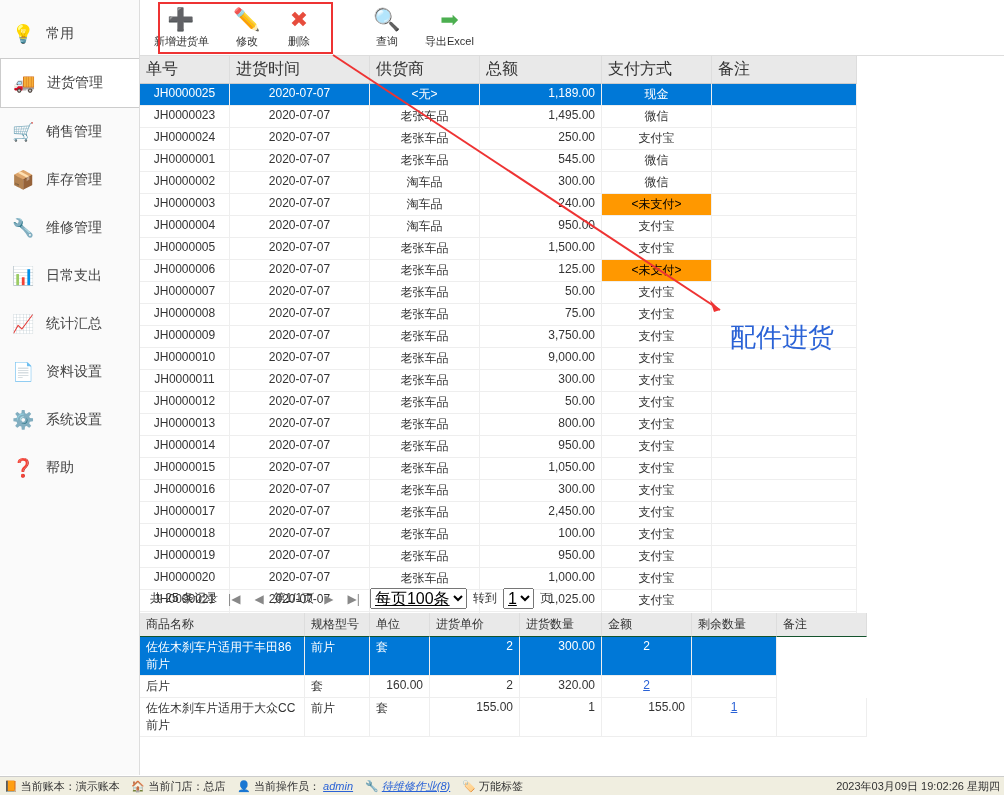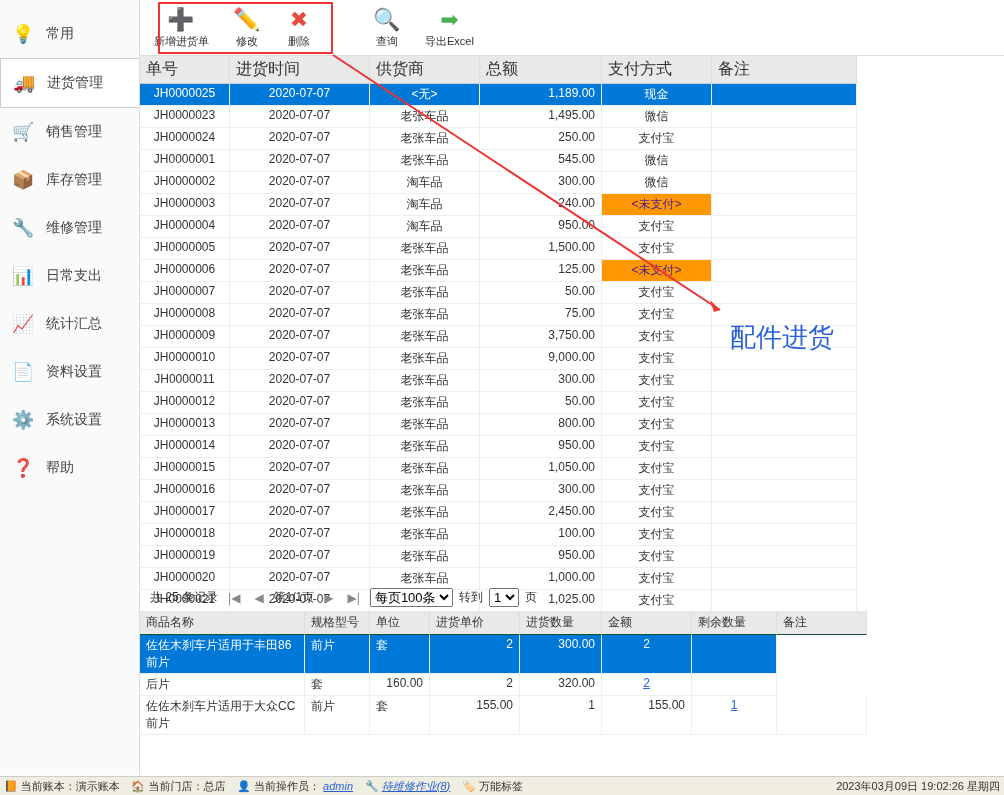--- a/index.html
+++ b/index.html
@@ -17,26 +17,26 @@
 .annot-line { position: absolute; pointer-events: none; z-index: 6; }
 .annot-text { position: absolute; z-index: 6; color: #2a62d6; font-size: 26px; font-family: SimSun, serif; }
 .grid-wrap { flex: none; }
 .grid-head, .grid-row { display: grid; grid-template-columns: 90px 140px 110px 122px 110px 145px; }
 .grid-head > div { background: #e9e9e9; border-right: 1px solid #ddd; border-bottom: 1px solid #ccc; padding: 3px 6px; font-size: 16px; }
 .grid-body { max-height: 500px; overflow: visible; }
 .grid-row > div { border-right: 1px solid #eee; border-bottom: 1px solid #eee; padding: 2px 6px; font-size: 12px; min-height: 19px; }
 .grid-row.selected > div { background: #0078d7; color: #fff; }
 .grid-row .num { text-align: right; }
 .grid-row .ctr { text-align: center; }
-.badge-orange { background: #ff9800; color: #4c1d95; text-align: center; }
+.badge-orange { background: #ff9800; color: #000000; text-align: center; }
 .grid-total { display: grid; grid-template-columns: 90px 140px 110px 122px 110px 145px; border-top: 1px solid #ddd; }
 .grid-total > div { padding: 3px 6px; text-align: right; }
 .pager { display: flex; align-items: center; gap: 6px; padding: 4px 10px; font-size: 12px; color: #333; }
 .pager .pbtn { cursor: pointer; padding: 0 4px; color: #888; }
-.pager select { font-size: 13px; }
+.pager select { font-size: 16px; text-decoration: underline; }
 .detail-title { padding: 4px 10px; border-top: 1px solid #ccc; }
 .detail-head, .detail-row { display: grid; grid-template-columns: 165px 65px 60px 90px 82px 90px 85px 90px; }
 .detail-head > div { background: #e9e9e9; border-right: 1px solid #ddd; border-bottom: 1px solid #14532d; padding: 3px 6px; }
 .detail-row > div { border-right: 1px solid #eee; border-bottom: 1px solid #eee; padding: 2px 6px; min-height: 19px; }
 .detail-row.selected > div { background: #0078d7; color: #fff; }
 .detail-row .num { text-align: right; }
 .detail-row .ctr { text-align: center; }
 .detail-row .lnk { text-align: center; color: #2a62d6; text-decoration: underline; cursor: pointer; }
 .statusbar { position: absolute; left: 0; right: 0; bottom: 0; height: 19px; background: #f0eee0; border-top: 1px solid #ccc; display: flex; align-items: center; font-size: 11px; padding: 0 4px; gap: 12px; }
 .statusbar .sb-item { display: flex; align-items: center; gap: 3px; }

